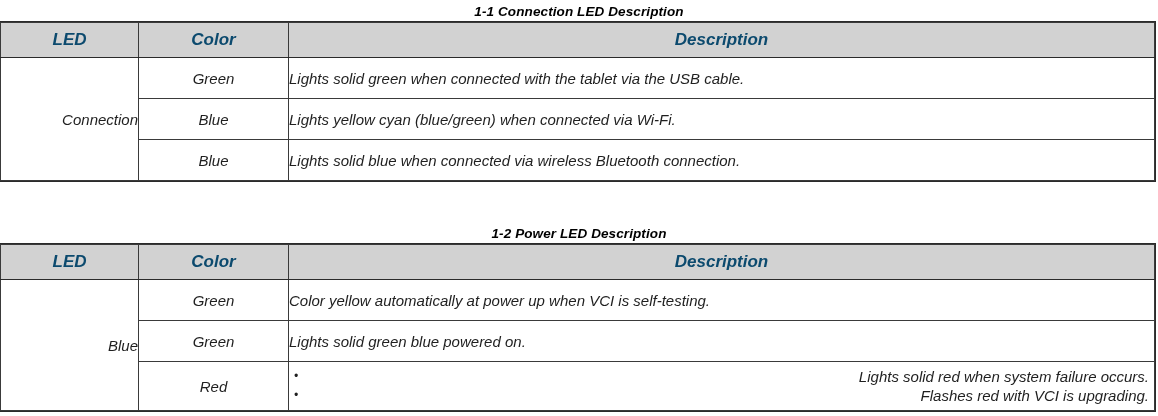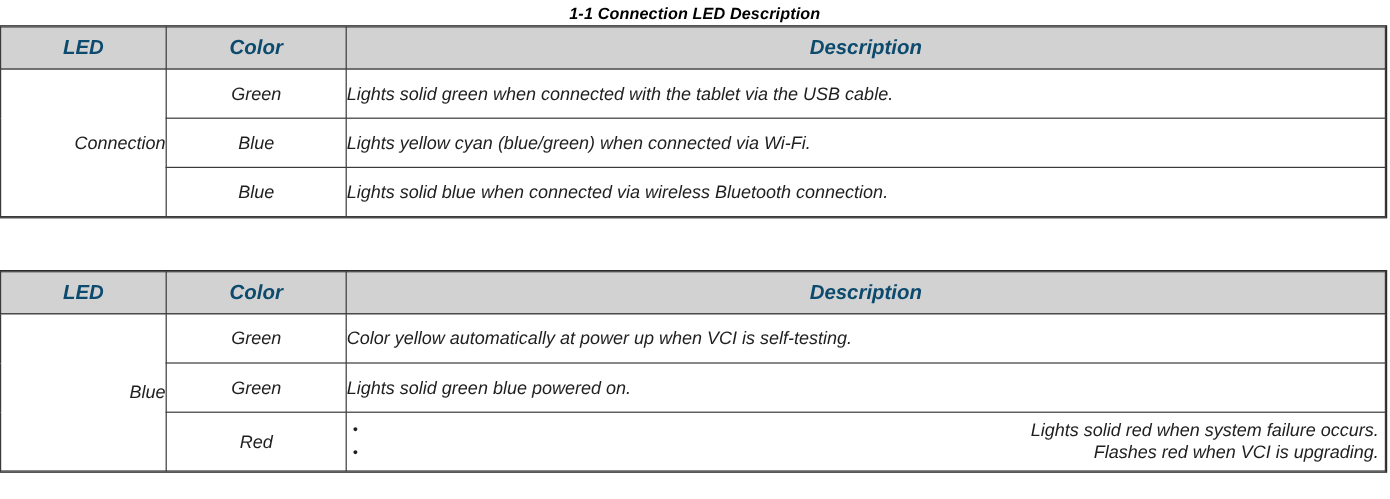--- a/index.html
+++ b/index.html
@@ -163,20 +163,21 @@
           <td class="cell-desc">
             <span class="desc-line">Lights solid blue when connected via wireless Bluetooth connection.</span>
           </td>
         </tr>
       </tbody>
     </table>
   </div>
 
   <div class="section" style="top:226px;">
 
+    <div class="section-title">1-2 Power LED Description</div>
 
     <table class="led-table">
       <colgroup>
         <col class="c-led">
           <col class="c-color">
           <col class="c-desc">
       </colgroup>
       <thead>
         <tr>
           <th>LED</th>
@@ -196,21 +197,21 @@
           <td class="cell-color">Green</td>
           <td class="cell-desc">
             <span class="desc-line">Lights solid green blue powered on.</span>
           </td>
         </tr>
         <tr>
           <td class="cell-color">Red</td>
           <td class="cell-desc">
             <ul class="bullets">
               <li>Lights solid red when system failure occurs.</li>
-              <li>Flashes red when VCI is upgrading.</li>
+              <li>Flashes red with VCI is upgrading.</li>
             </ul>
           </td>
         </tr>
       </tbody>
     </table>
   </div>
 
 </div>
 
 </body></html>

